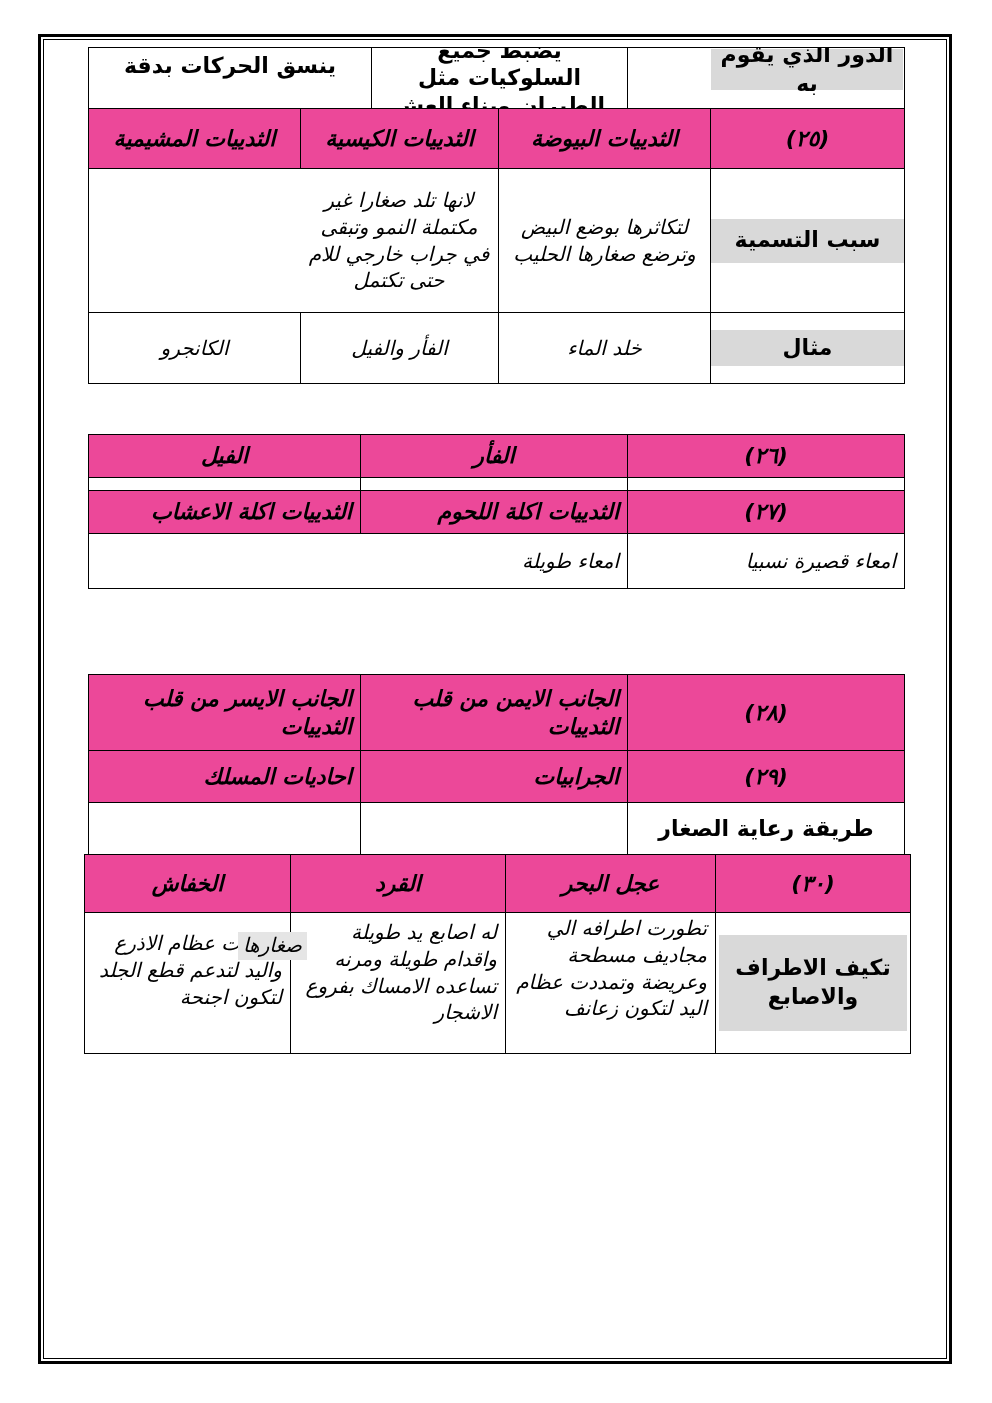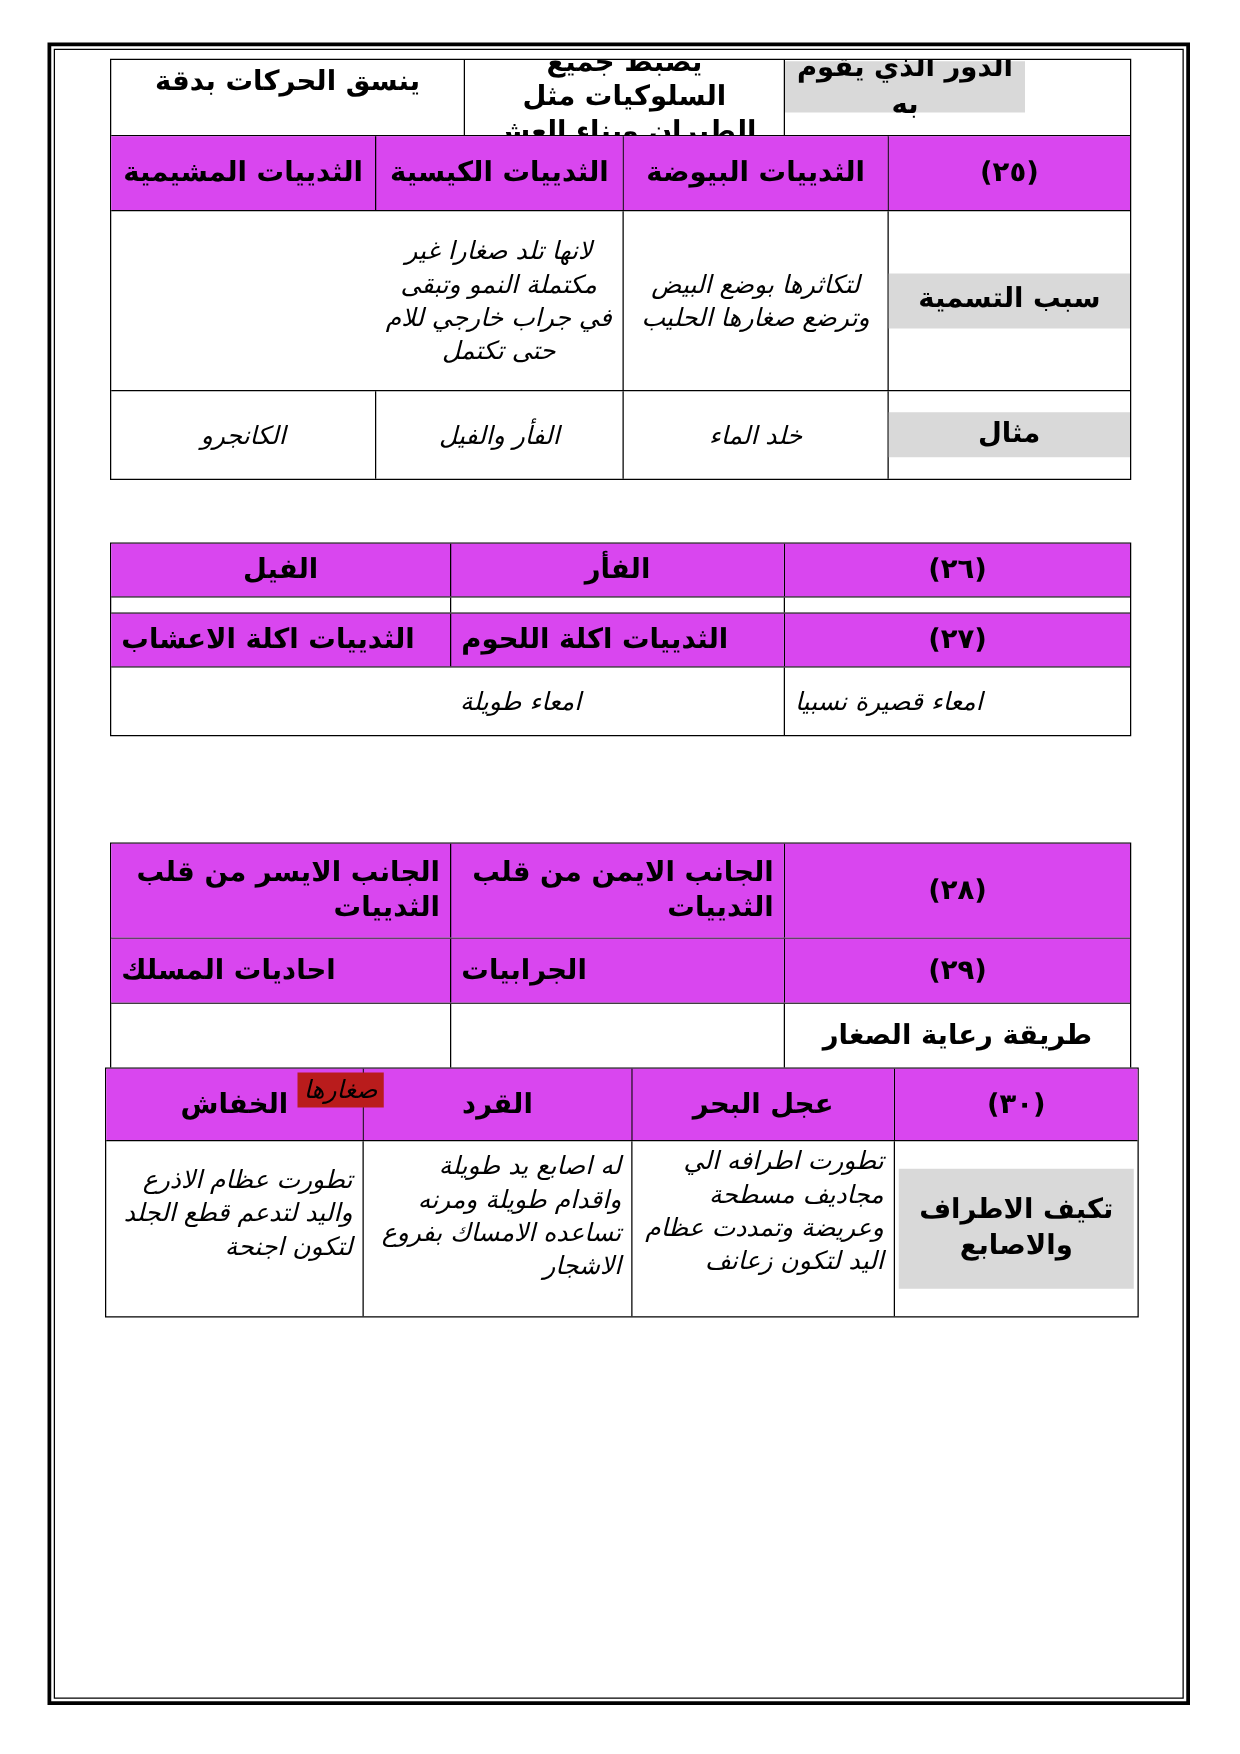--- a/index.html
+++ b/index.html
@@ -8,27 +8,27 @@
   .page { position:relative; width:992px; height:1403px; background:#fff; direction:rtl; overflow:hidden; }
   .frame { position:absolute; left:38px; top:34px; width:914px; height:1330px; border:3px solid #000; }
   .frame-in { position:absolute; inset:2px; border:1px solid #000; }
 
   .tbl { position:absolute; border:1px solid #000; background:#fff; }
   .row { display:grid; direction:rtl; border-bottom:1px solid #000; }
   .tbl .row:last-child { border-bottom:none; }
   .c { border-left:1px solid #000; display:flex; flex-direction:column; justify-content:center; align-items:center;
        text-align:center; padding:2px 8px; overflow:hidden; position:relative; background:transparent; }
   .row .c:last-child { border-left:none; }
-  .c.start { align-items:flex-end; text-align:right; }
+  .c.start { align-items:flex-start; text-align:right; }
   .c.top { justify-content:flex-start; }
   .p0 { padding:0; }
   .pt2 { padding-top:2px; } .pt4 { padding-top:4px; } .pt6 { padding-top:6px; }
   .pt12 { padding-top:12px; } .pt28 { padding-top:17px; }
 
-  .shade { background:#d946ef; }
+  .shade { background:#ec4899;font-style:italic; }
   .b { font-weight:bold; font-size:22px; line-height:1.25; }
   .i { font-style:italic; font-size:20px; line-height:1.34; }
 
   .box { background:#d9d9d9; display:flex; align-items:center; justify-content:center;
          font-weight:bold; font-size:22px; text-align:center; line-height:1.3; }
   .role-box    { width:192px; height:41px; margin:1px 1px 0 0; }
   .naming-box  { width:222px; height:44px; }
   .example-box { width:212px; height:36px; }
   .limbs-box   { width:188px; height:96px; }
 
@@ -41,21 +41,21 @@
   .h61{height:61px} .h60{height:60px} .h144{height:144px} .h70{height:70px}
   .h43{height:43px} .h13{height:13px} .h54{height:54px}
   .h88{height:76px} .h52{height:52px} .h100{height:100px}
   .h58{height:58px} .h140{height:140px}
 
   #t1 { left:88px; top:47px;  width:817px; z-index:1; }
   #t2 { left:88px; top:434px; width:817px; z-index:1; }
   #t3 { left:88px; top:674px; width:817px; z-index:1; }
   #t4 { left:84px; top:854px; width:827px; z-index:3; }
 
-  .fragment { position:absolute; left:238px; top:858px; z-index:5; background:#b91c1c;
+  .fragment { position:absolute; left:238px; top:932px; z-index:5; background:#e5e5e5;
               font-style:italic; font-size:20px; padding:1px 5px 3px; }
 </style>
 </head>
 <body>
 
 <div class="page">
 
   <div class="frame">
     <div class="frame-in"></div>
   </div>

